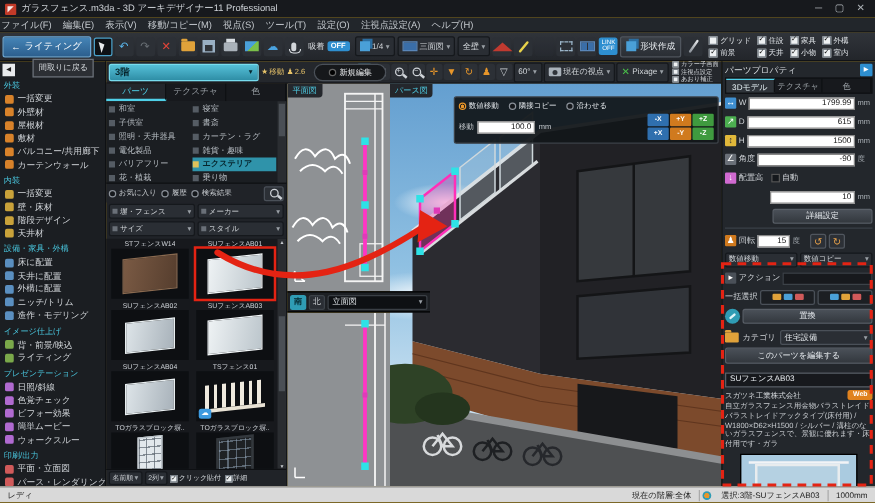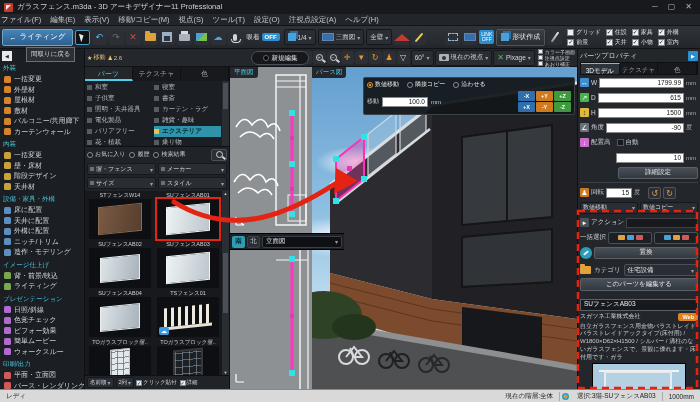--- a/index.html
+++ b/index.html
@@ -455,20 +455,24 @@
         <span class="sico"></span>
         <span class="slab">平面・立面図</span>
       </div>
       <div class="sitem sec5">
         <span class="sico"></span>
         <span class="slab">パース・レンダリング</span>
       </div>
     </div>
 
   <div id="floorbar">
+    <div id="floor-dd">
+      <span>3階</span>
+      <span class="caret">▾</span>
+    </div>
     <span class="statchip">
       <span>★</span>
       <span>移動</span>
     </span>
     <span class="statchip">
       <span>♟</span>
       <span>2.6</span>
     </span>
     <div id="vtools">
       <span class="vico sel">

